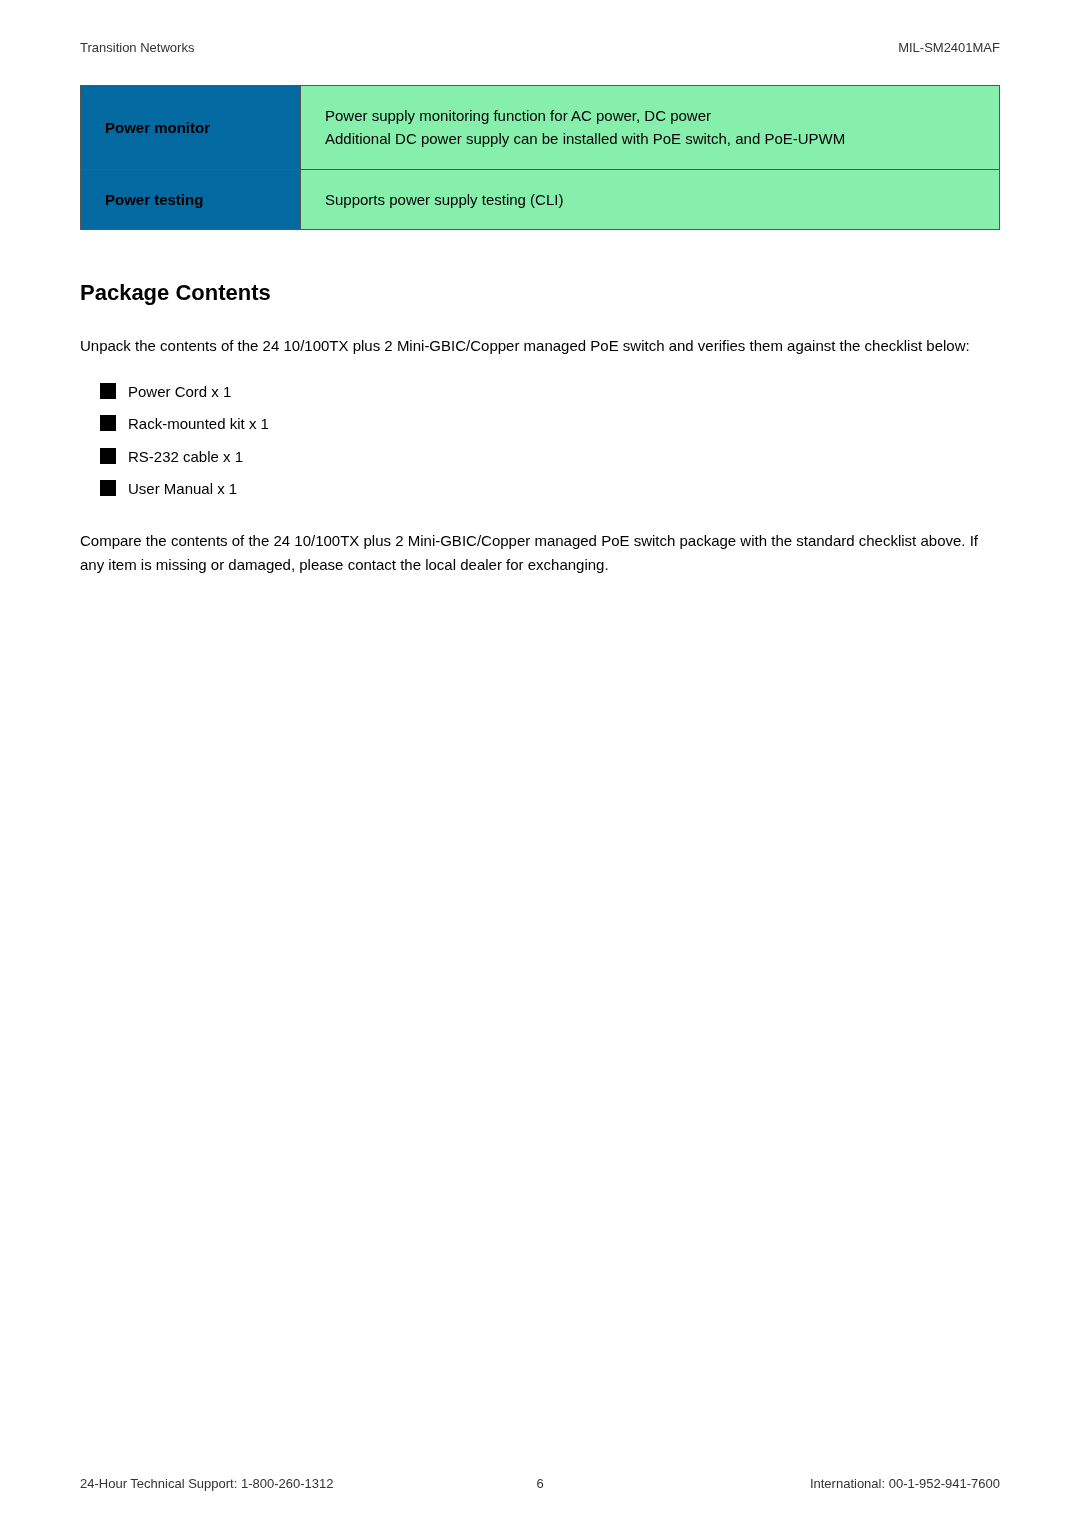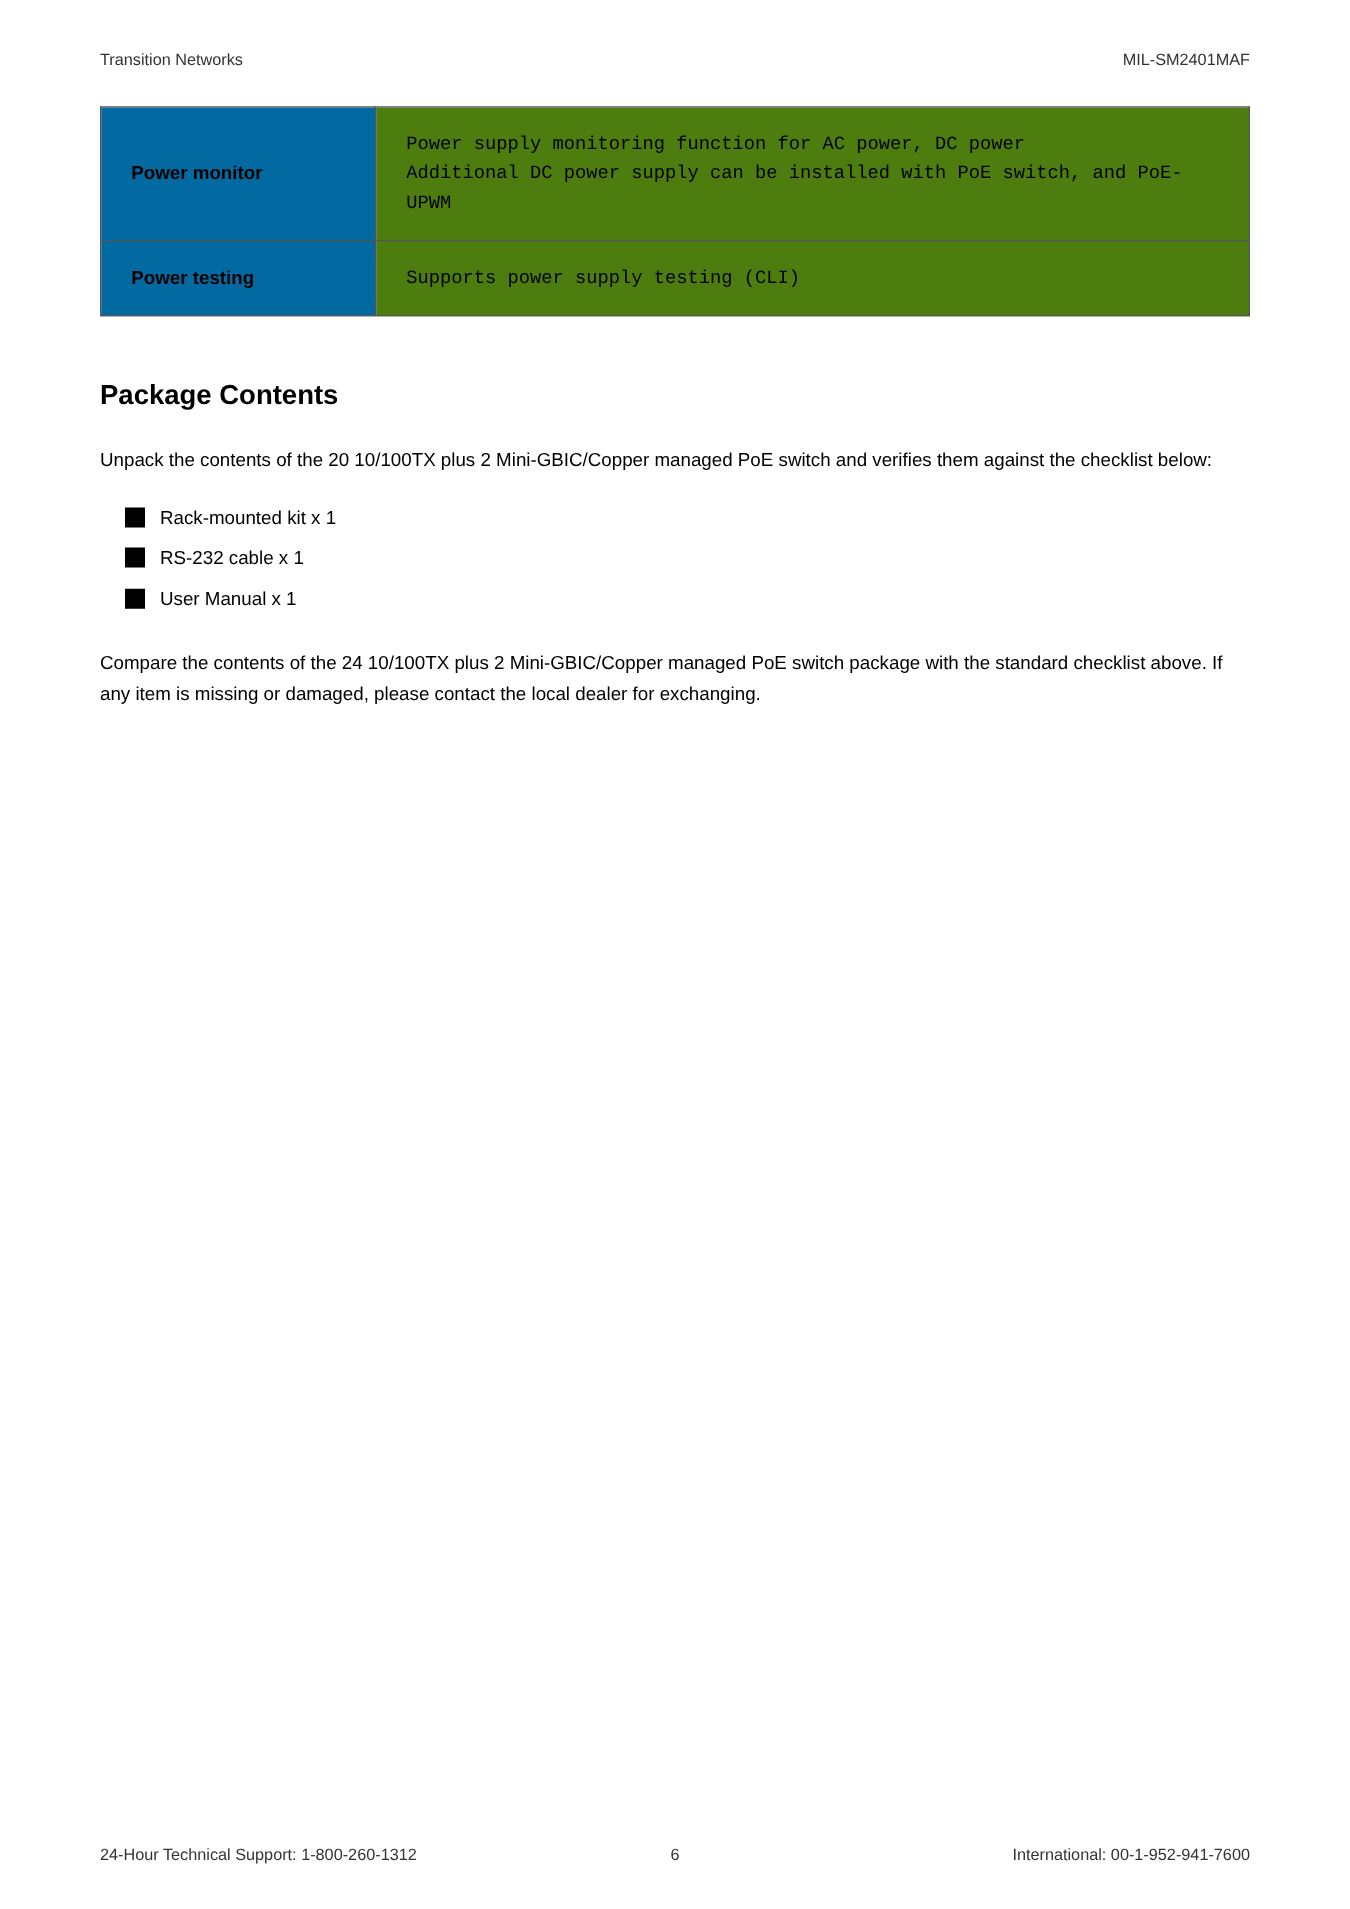--- a/index.html
+++ b/index.html
@@ -52,22 +52,21 @@
     }
 
     .feature-table .label-cell {
       width: 220px;
       font-weight: bold;
       font-size: 15px;
       background: #0369a1;
     }
 
     .feature-table .content-cell {
-      background: #4d7c0f;
-      font-family: Liberation Mono, monospace;
+      background: #86efac;
     }
 
     
     .section-heading {
       font-size: 22px;
       font-weight: bold;
       margin-bottom: 28px;
       margin-top: 10px;
     }
 
@@ -151,23 +150,27 @@
         <tr>
           <td class="label-cell">Power testing</td>
           <td class="content-cell">Supports power supply testing (CLI)</td>
         </tr>
       </tbody>
   </table>
 
   <div>
     <h2 class="section-heading">Package Contents</h2>
 
-    <p class="intro-paragraph">Unpack the contents of the 20 10/100TX plus 2 Mini-GBIC/Copper managed PoE switch and verifies them against the checklist below:</p>
+    <p class="intro-paragraph">Unpack the contents of the 24 10/100TX plus 2 Mini-GBIC/Copper managed PoE switch and verifies them against the checklist below:</p>
 
     <ul class="bullet-list" id="bullet-list">
+        <li>
+          <span class="bullet-icon"></span>
+          <span>Power Cord x 1</span>
+        </li>
         <li>
           <span class="bullet-icon"></span>
           <span>Rack-mounted kit x 1</span>
         </li>
         <li>
           <span class="bullet-icon"></span>
           <span>RS-232 cable x 1</span>
         </li>
         <li>
           <span class="bullet-icon"></span>

